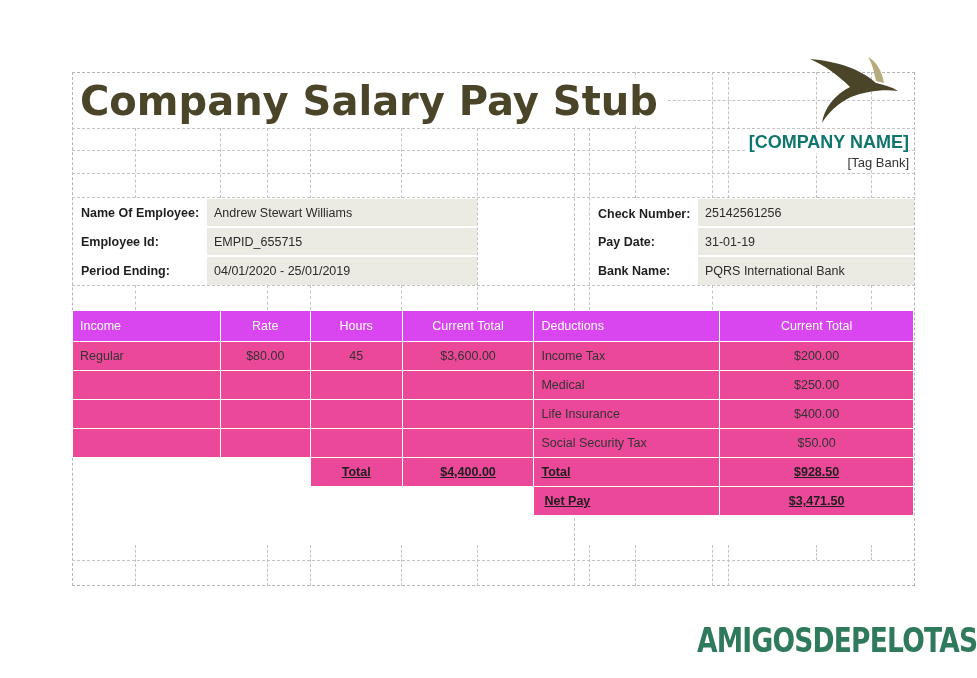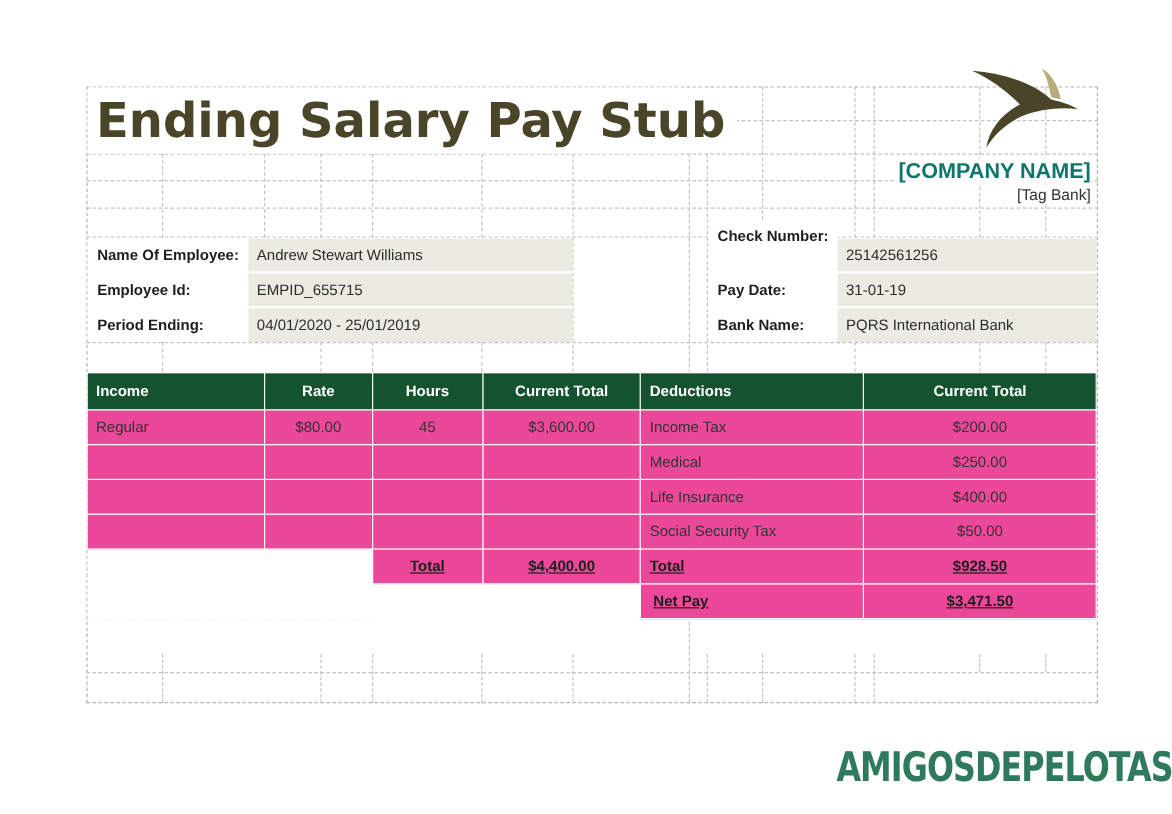--- a/index.html
+++ b/index.html
@@ -20,21 +20,21 @@
     }
     .title-box { position: absolute; left: 73px; top: 73px; width: 495px; height: 55px; background:#fff; }
     .logo { position: absolute; left: 806px; top: 55px; width: 95px; height: 70px; }
     .company-name { position: absolute; right: 68px; top: 132px; font-size: 18px; font-weight: bold; color: #0f766e; background:#fff; padding-left:4px;}
     .tag-line { position: absolute; right: 68px; top: 155px; font-size: 13px; color: #333; background:#fff; padding-left:4px;}
     .info-label { position: absolute; font-size: 12.5px; font-weight: bold; color: #1e1e1e; background:#fff; height: 28px; line-height: 28px; padding-left: 8px; }
     .info-value { position: absolute; font-size: 12.5px; color: #2b2b2b; background:#ecebe3; height: 28px; line-height: 28px; padding-left: 7px; }
     .sep-white { border-bottom: 1px solid #fff; }
     table.pay { position: absolute; left: 72px; top: 310px; border-collapse: collapse; width: 842px; }
     table.pay th, table.pay td { height: 29px; font-size: 12.5px; border: 1px solid #ffffff; }
-    table.pay th { background: #14532d; color: #fff; font-weight: bold; height: 31px; }
+    table.pay th { background: #d946ef; color: #fff; font-weight: normal; height: 31px; }
     table.pay td { background: #ec4899; color: #333; }
     .l { text-align: left; padding-left: 7px; }
     .c { text-align: center; }
     .b { font-weight: bold; color: #1e1e1e !important; text-decoration: underline; }
     .blank { background: #fff !important; border: none !important; }
     .watermark {
       position: absolute; left: 697px; top: 620px; font-size: 34px; font-weight: bold;
       letter-spacing: -1px; transform: scaleX(0.78); transform-origin: left top;
       font-family: "DejaVu Sans", sans-serif;
     }
@@ -78,37 +78,37 @@
 <div class="vline" style="left:401px;top:545px;height:41px"></div>
 <div class="vline" style="left:477px;top:545px;height:41px"></div>
 <div class="vline" style="left:589px;top:545px;height:41px"></div>
 <div class="vline" style="left:635px;top:545px;height:41px"></div>
 <div class="vline" style="left:712px;top:545px;height:41px"></div>
 <div class="vline" style="left:728px;top:545px;height:41px"></div>
 <div class="vline" style="left:816px;top:545px;height:15px"></div>
 <div class="vline" style="left:871px;top:545px;height:15px"></div>
 
 <div class="title-box"></div>
-<div class="title">Ending Salary Pay Stub</div>
+<div class="title">Company Salary Pay Stub</div>
 
 <svg class="logo" viewBox="0 0 95 70">
   <path d="M62 2 C70 6 76 16 78 28 L70 26 C68 16 66 8 62 2 Z" fill="#b6ab7a"></path>
   <path d="M4 4 C30 6 55 14 70 28 C78 30 86 32 92 36 C78 34 60 36 45 42 C32 48 22 58 16 68 C18 54 28 40 44 32 C32 20 18 10 4 4 Z" fill="#4a4428"></path>
 </svg>
 <div class="company-name">[COMPANY NAME]</div>
 <div class="tag-line">[Tag Bank]</div>
 
 <div class="info-label" style="left:73px;top:199px;width:134px">Name Of Employee:</div>
 <div class="info-value sep-white" style="left:207px;top:199px;width:270px">Andrew Stewart Williams</div>
 <div class="info-label" style="left:73px;top:228px;width:134px">Employee Id:</div>
 <div class="info-value sep-white" style="left:207px;top:228px;width:270px">EMPID_655715</div>
 <div class="info-label" style="left:73px;top:257px;width:134px">Period Ending:</div>
 <div class="info-value" style="left:207px;top:257px;width:270px">04/01/2020 - 25/01/2019</div>
 
-<div class="info-label" style="left:590px;top:183px;width:108px">Check Number:</div>
+<div class="info-label" style="left:590px;top:200px;width:108px">Check Number:</div>
 <div class="info-value sep-white" style="left:698px;top:199px;width:216px">25142561256</div>
 <div class="info-label" style="left:590px;top:228px;width:108px">Pay Date:</div>
 <div class="info-value sep-white" style="left:698px;top:228px;width:216px">31-01-19</div>
 <div class="info-label" style="left:590px;top:257px;width:108px">Bank Name:</div>
 <div class="info-value" style="left:698px;top:257px;width:216px">PQRS International Bank</div>
 
 <table class="pay">
   <colgroup>
     <col style="width:148px">
       <col style="width:90px">

